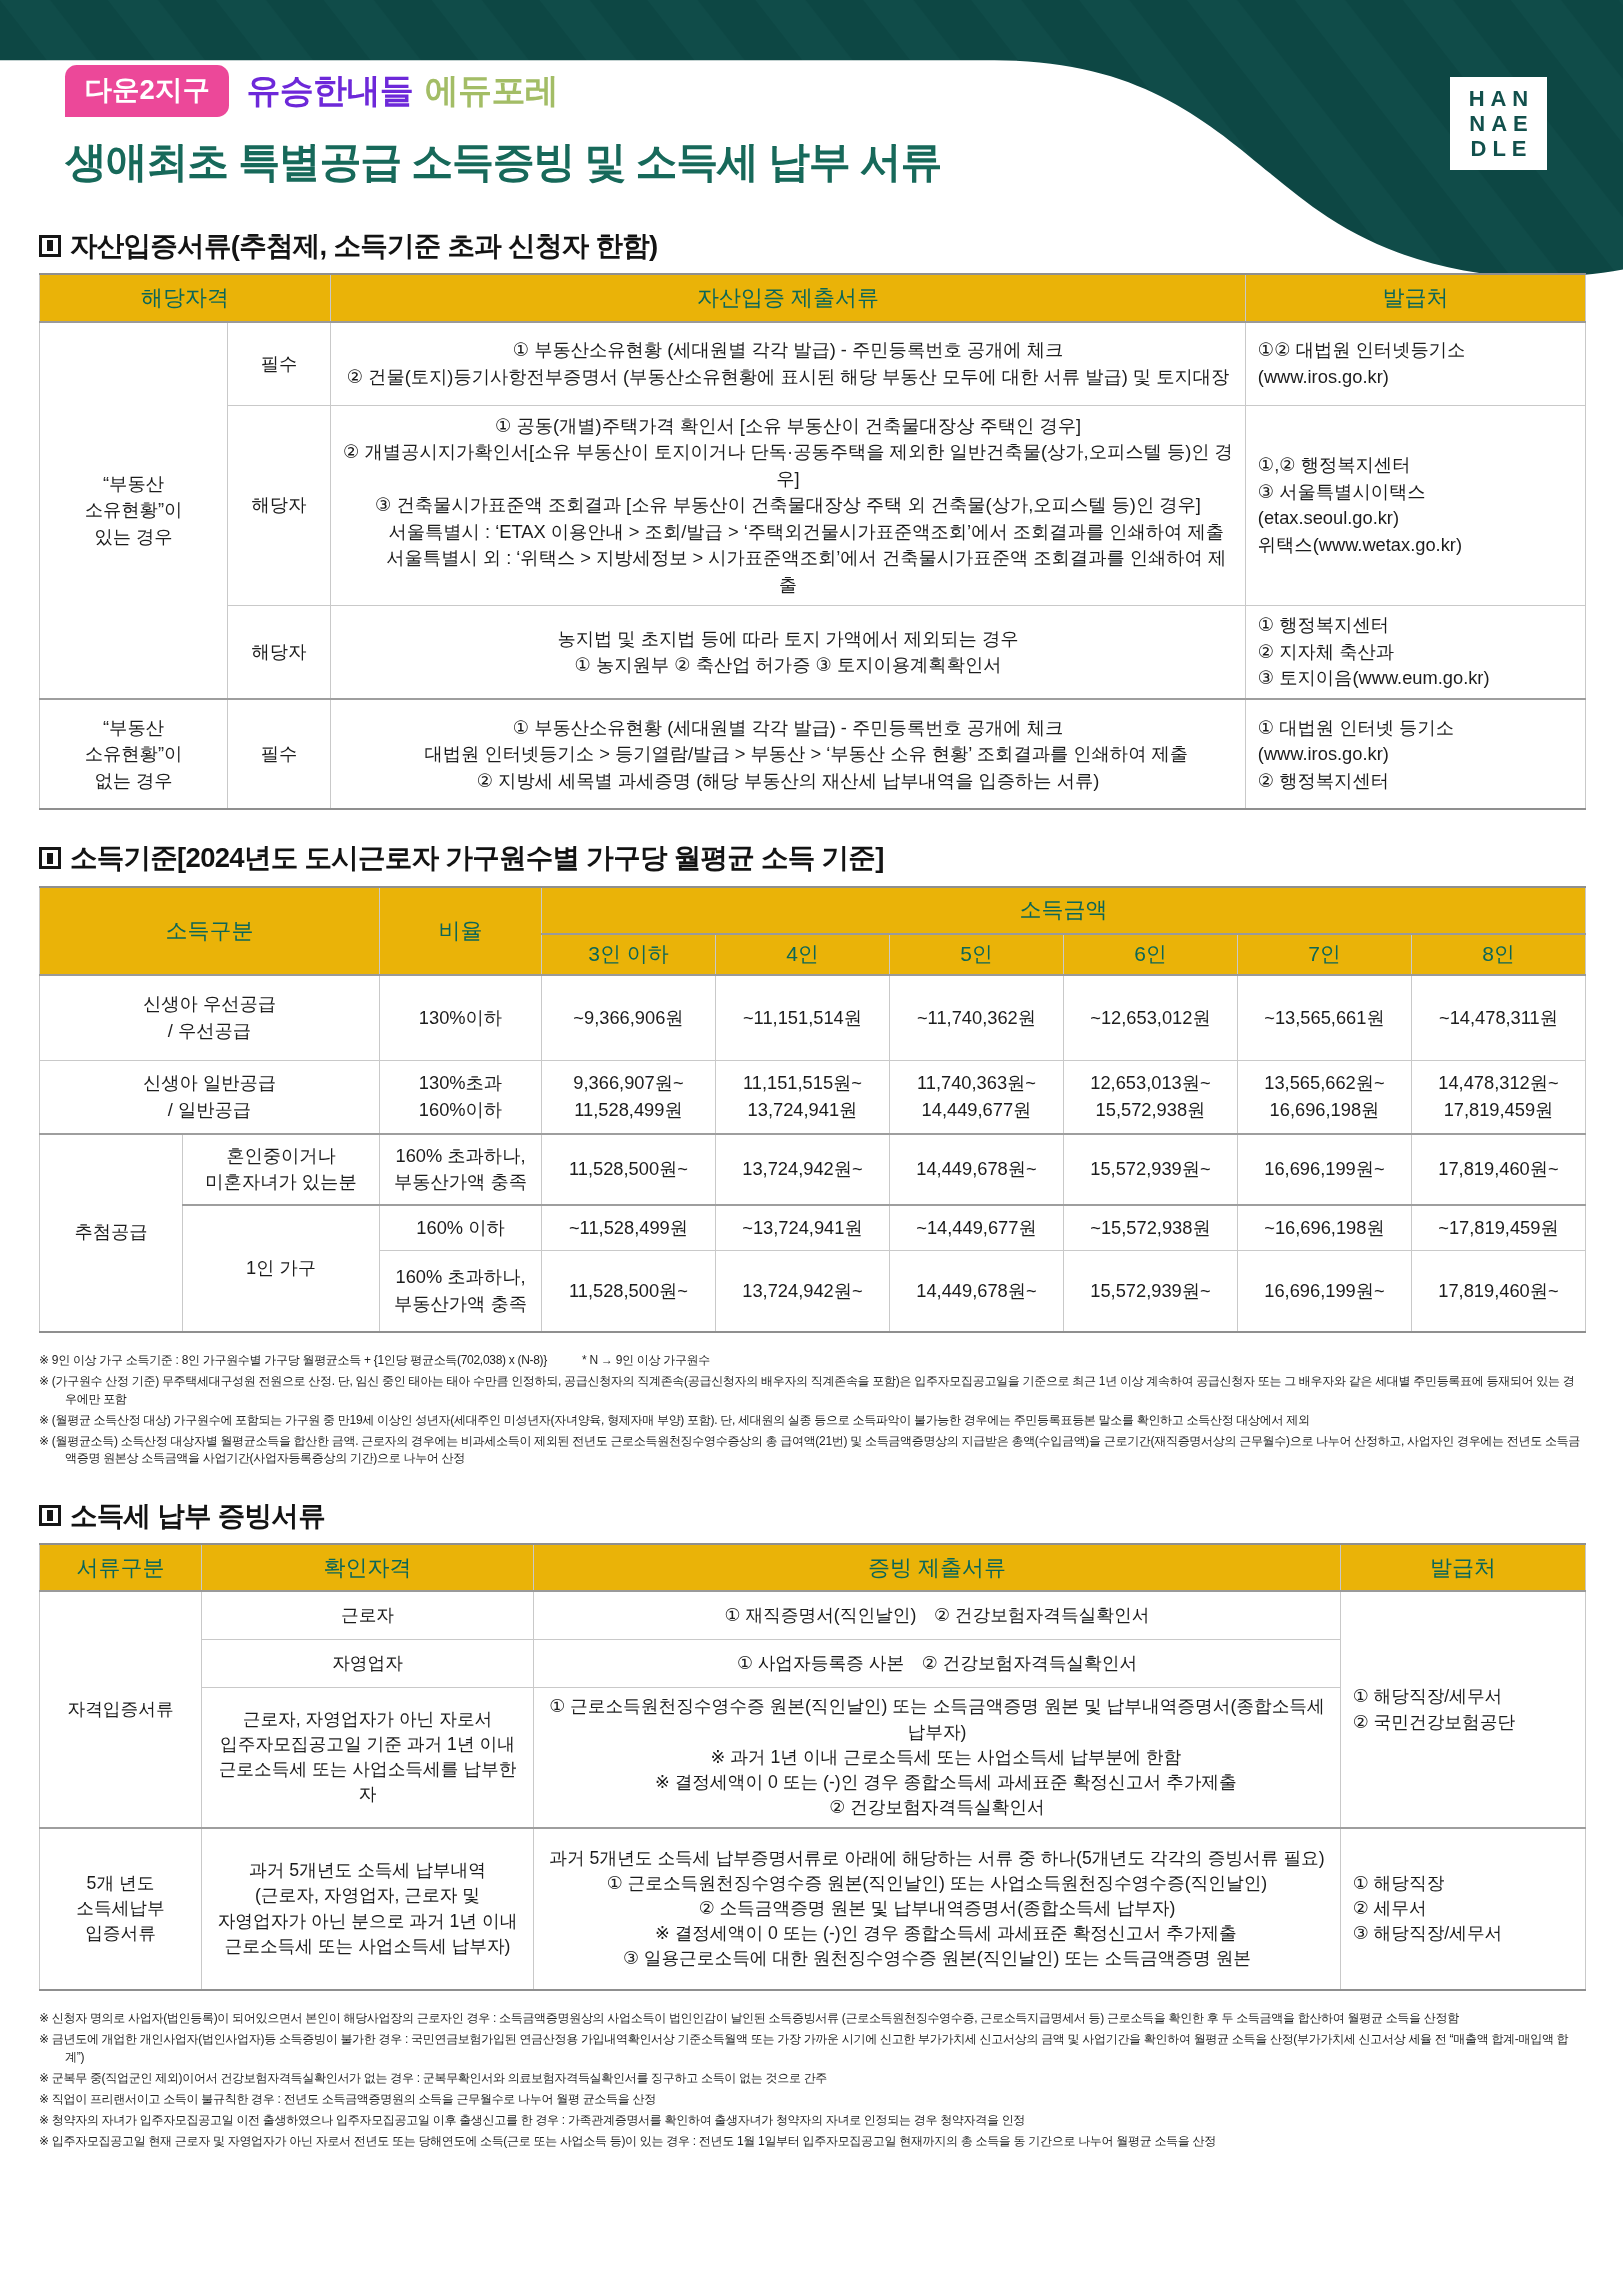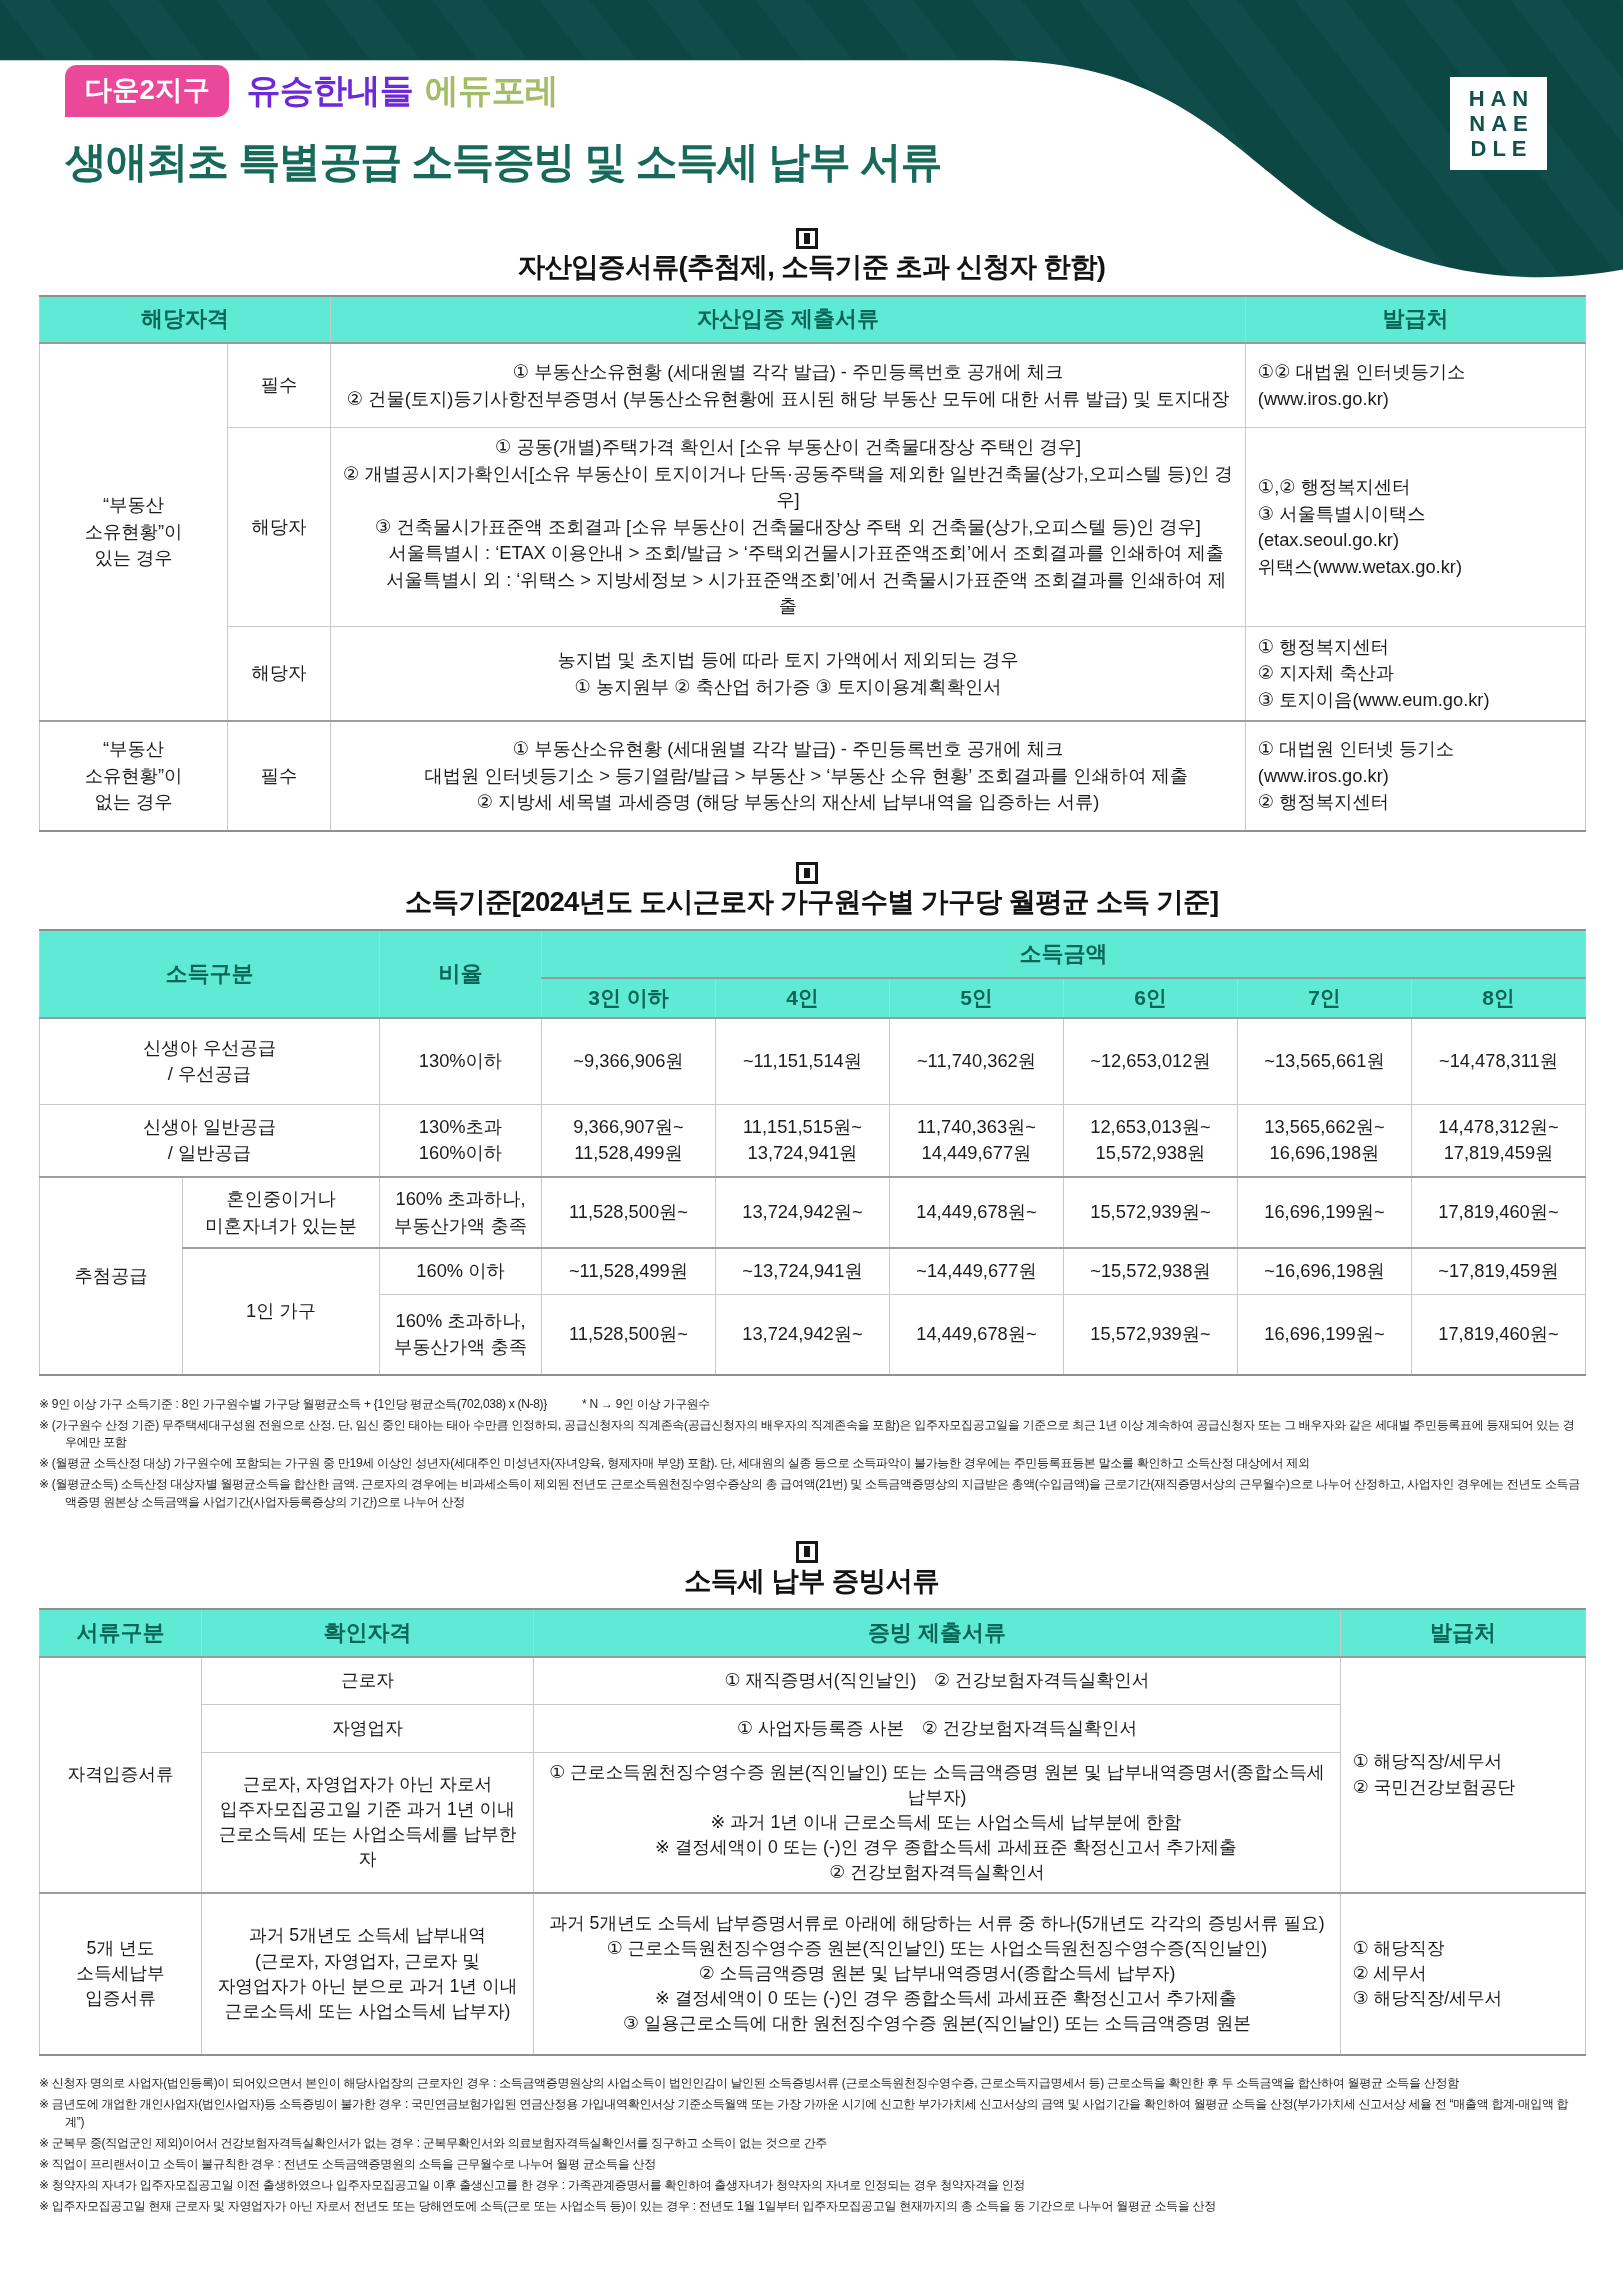--- a/index.html
+++ b/index.html
@@ -24,34 +24,34 @@
   .badge{
     background:#ec4899;color:#ffffff;font-weight:700;font-size:27.5px;
     padding:6.5px 19.6px 9.2px 19.6px;border-radius:11.8px 11.8px 11.8px 0;
   }
   .brand-name{color:#6d28d9;font-weight:800;font-size:34px;letter-spacing:-0.7px;}
   .brand-sub{color:#a3bd66;font-weight:800;font-size:34px;letter-spacing:-0.7px;margin-left:-5.2px;}
   .page-title{
     margin:17px 0 0 26px;font-size:42px;font-weight:800;color:#17695a;letter-spacing:-1.3px;
   }
   
-  .sec-head{display:flex;align-items:center;font-size:27.5px;font-weight:800;color:#131313;letter-spacing:-0.7px;flex-direction:column;}
+  .sec-head{display:flex;align-items:center;font-size:27.5px;font-weight:800;color:#131313;letter-spacing:-0.7px;}
   .sec-head.m1{margin-top:38px;}
   .sec-head.m2{margin-top:30px;}
   .sq-bullet{
     width:15.7px;height:15.7px;border:3.9px solid #161616;margin-right:9.2px;flex:0 0 auto;
     display:flex;align-items:center;justify-content:center;
   }
   .sq-bullet .inner{width:6.5px;height:10.5px;background:#161616;}
   
   table.tbl{border-collapse:collapse;table-layout:fixed;width:1546px;margin-top:9.2px;
     border-top:2px solid #8f8f8f;border-bottom:2.6px solid #8f8f8f;font-size:18.3px;}
   table.tbl th,table.tbl td{border:1.3px solid #c9c9c9;vertical-align:middle;}
   table.tbl thead th{
-    background:#5eead4;color:#0b6658;font-weight:700;font-size:22px;
+    background:#eab308;color:#0b6658;font-weight:400;font-size:22px;
     text-align:center;padding:7.9px 3.9px;border-bottom:2px solid #9a9a9a;
   }
   table.tbl td{padding:6.5px 11.8px;line-height:1.45;color:#1c1c1c;}
   td.c{text-align:center;padding-left:3.9px;padding-right:3.9px;}
   td.docs{text-align:center;}
   td.issuer{text-align:left;line-height:1.6;}
   tr.sep td{border-top:2px solid #9e9e9e;}
   
   table.t2 td{font-size:18.3px;}
   table.t2 thead tr.sub th{font-size:21px;padding:5.2px 2.6px;}

